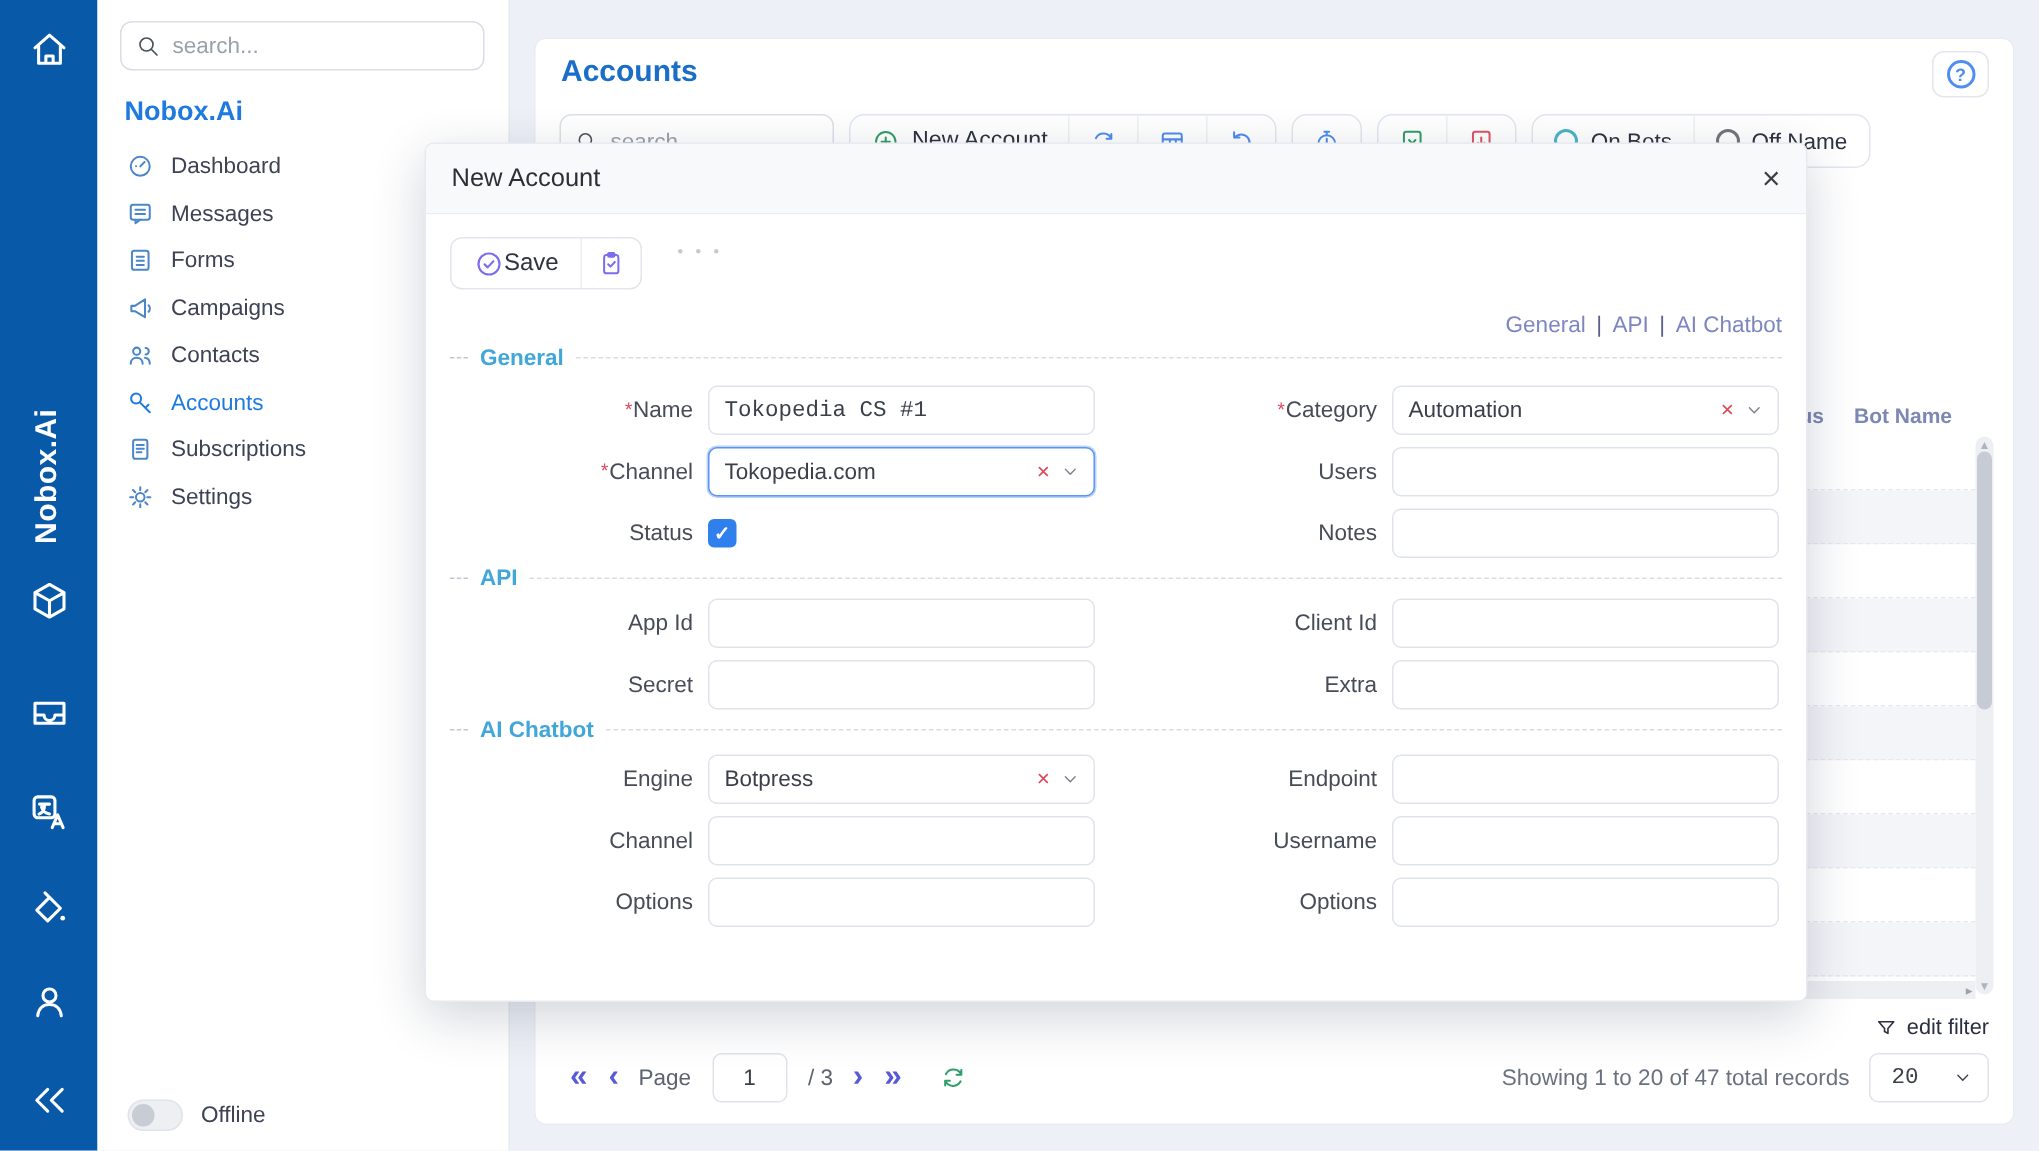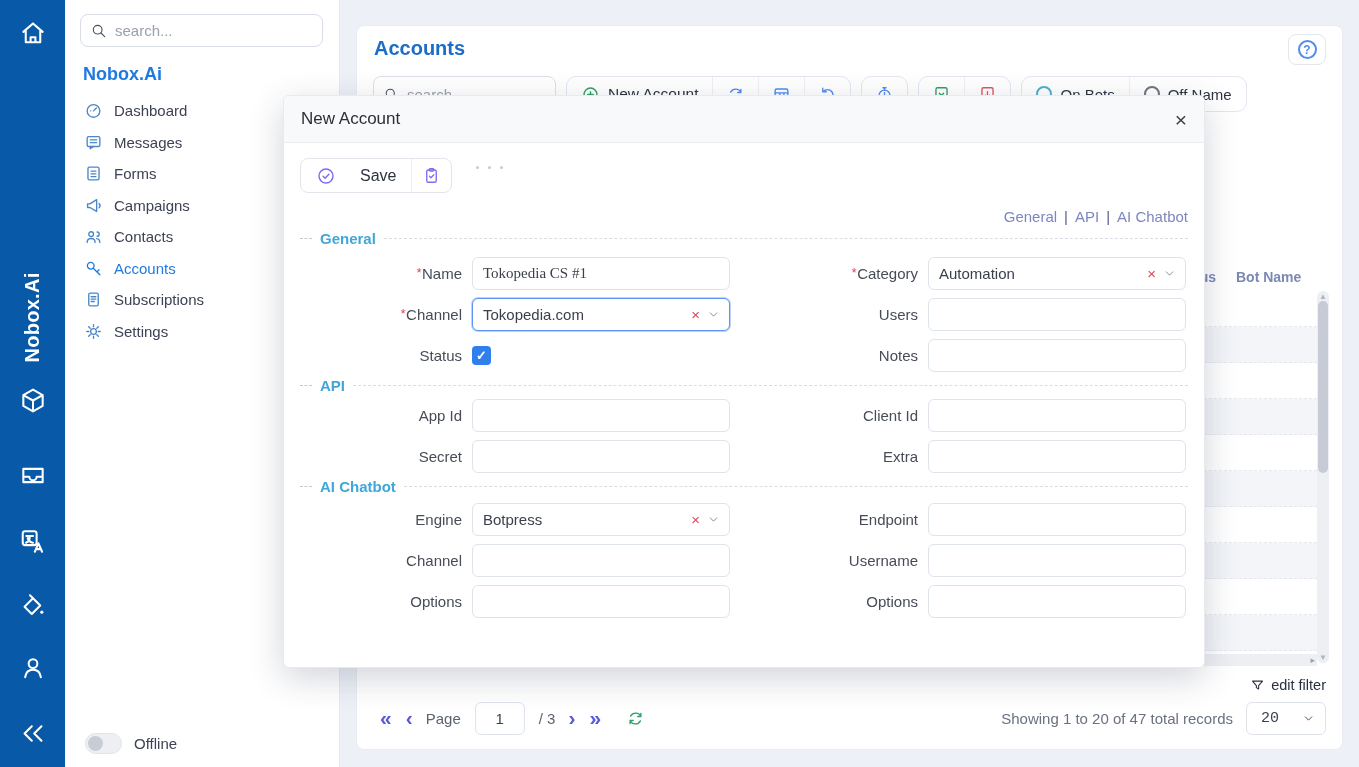--- a/index.html
+++ b/index.html
@@ -75,38 +75,38 @@
   .psize svg { width:13px; height:13px; color:#3a3f4a; }
 
   
   #modal { position:absolute; left:283px; top:95px; width:922px; height:573px; background:#fff; border:1px solid #e8eaf0; border-radius:6px; box-shadow:0 10px 35px rgba(30,40,70,.2); z-index:5; }
   .m-head { height:47px; background:#f8f9fb; border-bottom:1px solid #ebedf2; border-radius:6px 6px 0 0; display:flex; align-items:center; padding:0 17px; }
   .m-title { font-size:17px; color:#2c3036; font-weight:500; }
   .m-close { margin-left:auto; font-size:21px; color:#3a3f46; cursor:pointer; line-height:1; }
   .m-body { padding:15px 16px 0; position:relative; }
   .save-row { display:flex; align-items:flex-start; }
   .sgroup { display:inline-flex; border:1px solid #e2e5ec; border-radius:8px; overflow:hidden; height:35px; background:#fff; }
-  .sbtn { display:flex; align-items:center; gap:24px; padding:0 15px; font-size:16px; color:#2e3340; cursor:pointer; }
+  .sbtn { display:flex; align-items:center; gap:0; padding:0 15px; font-size:16px; color:#2e3340; cursor:pointer; }
   .sbtn svg { width:20px; height:20px; color:#7b6cf0; }
   .cbtn { width:40px; display:flex; align-items:center; justify-content:center; border-left:1px solid #eceef3; cursor:pointer; }
   .cbtn svg { width:19px; height:19px; color:#7b6cf0; }
   .dots { display:flex; gap:9px; margin:8px 0 0 24px; }
   .dots i { width:3px; height:3px; border-radius:50%; background:#c6cad2; }
   .anchors { display:flex; justify-content:flex-end; align-items:center; gap:7px; margin-top:14px; height:18px; font-size:15px; color:#7d86c0; }
   .anchors a { color:#7d86c0; text-decoration:none; cursor:pointer; }
   .anchors .sep { color:#596190; }
   .sect { display:flex; align-items:center; gap:8px; margin-top:4px; height:18px; }
   .sect .pre { width:12px; border-top:1px dashed #c3c8d1; }
   .sect .t { color:#41a7d9; font-weight:700; font-size:15px; }
   .sect .post { flex:1; border-top:1px dashed #d8dce3; }
   .frow { display:grid; grid-template-columns:162px 258px 178px 258px; column-gap:10px; align-items:center; margin-top:8px; height:33px; }
   .frow.first { margin-top:10px; }
   .flabel { text-align:right; font-size:15px; color:#474c57; }
   .req { color:#e0485a; font-size:13px; vertical-align:top; margin-right:1px; }
-  .fin { height:33px; width:100%; border:1px solid #dfe3ea; border-radius:6px; padding:0 10px; font-size:15px; color:#3a3f4a; font-family:Liberation Serif, serif; outline:none; }
+  .fin { height:33px; width:100%; border:1px solid #dfe3ea; border-radius:6px; padding:0 10px; font-size:15px; color:#3a3f4a; font-family:Liberation Mono, monospace; outline:none; }
   .fsel { height:33px; border:1px solid #dfe3ea; border-radius:6px; padding:0 9px 0 10px; display:flex; align-items:center; gap:7px; font-size:15px; color:#3a3f4a; cursor:pointer; background:#fff; }
   .fsel .val { flex:1; }
   .fsel .clr { color:#e0485a; font-size:15px; cursor:pointer; }
   .fsel svg { width:13px; height:13px; color:#7a818c; }
   .fsel.focused { border-color:#5b96f2; box-shadow:0 0 0 1px #bdd4f8; }
   .cb { width:19px; height:19px; border-radius:4px; cursor:pointer; }
   .cb.on { background:#2f80ed; color:#fff; display:flex; align-items:center; justify-content:center; font-size:13px; font-weight:700; }
   .cb.off { background:#fff; border:1px solid #c9cfd9; }
 </style>
 </head>

